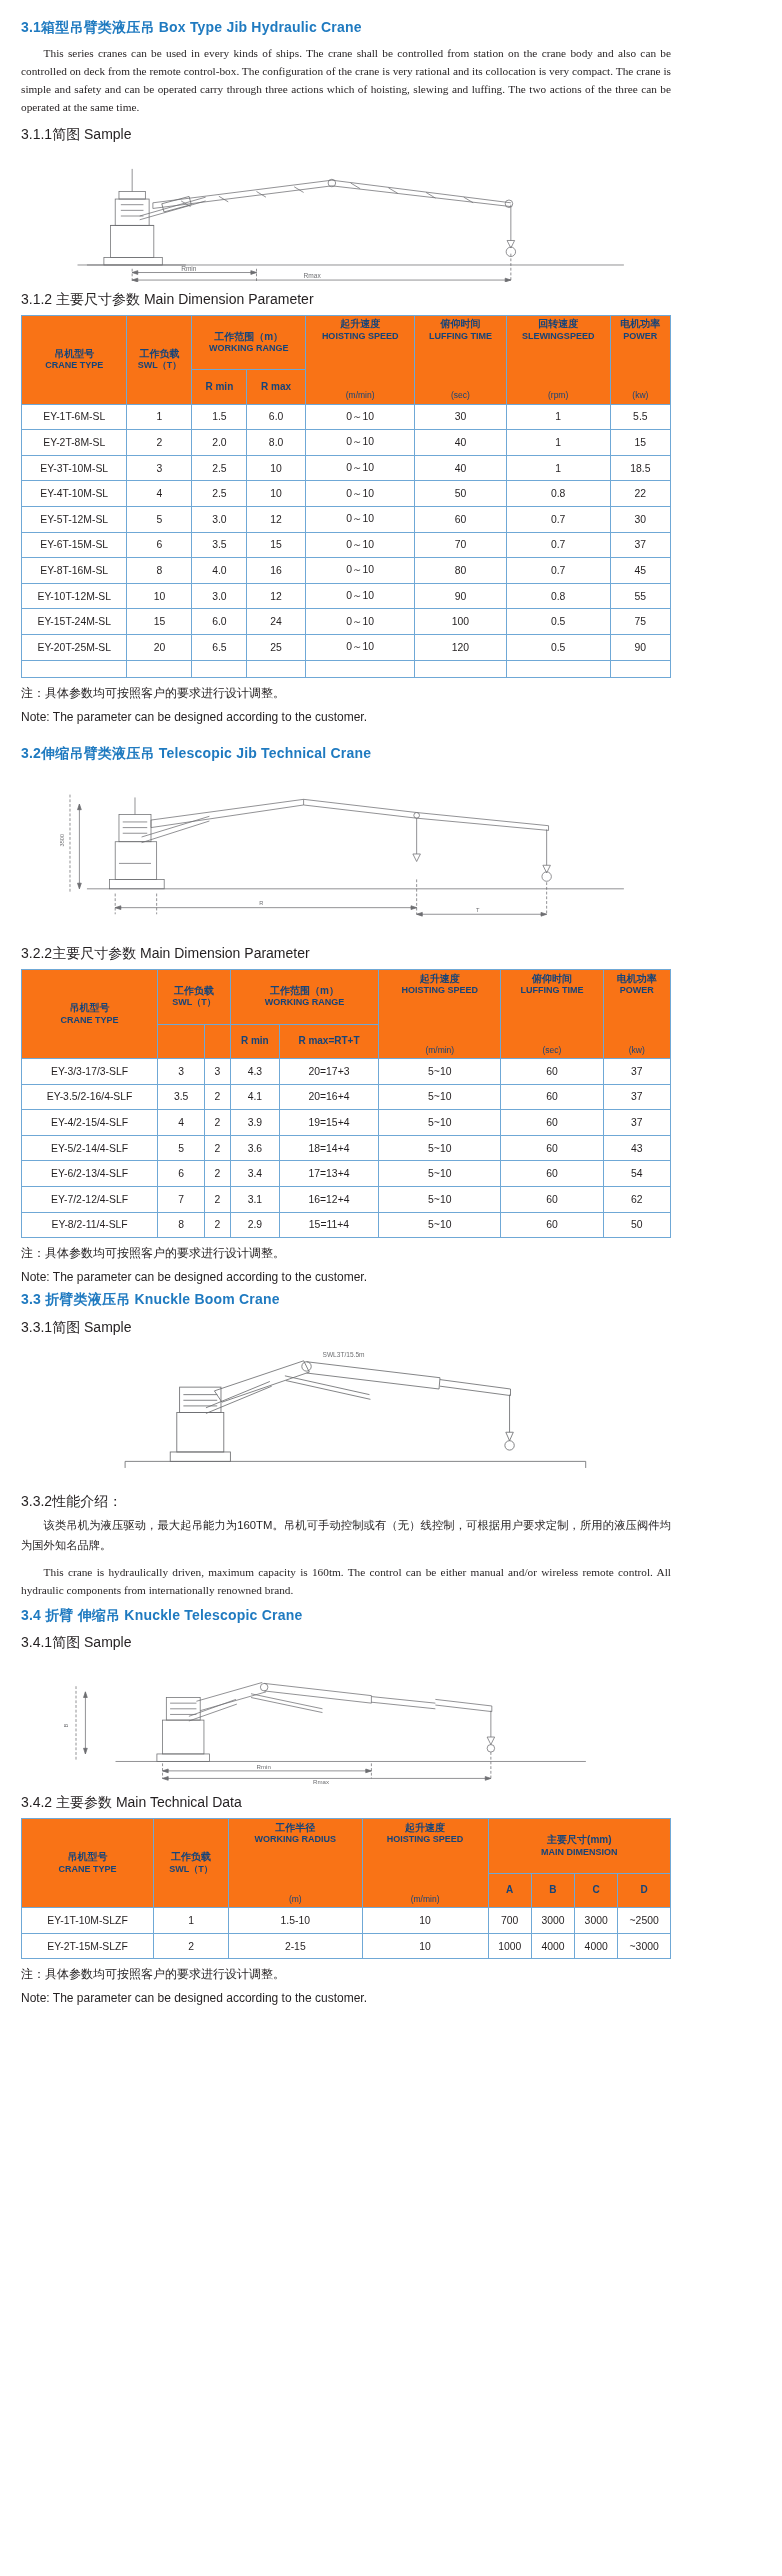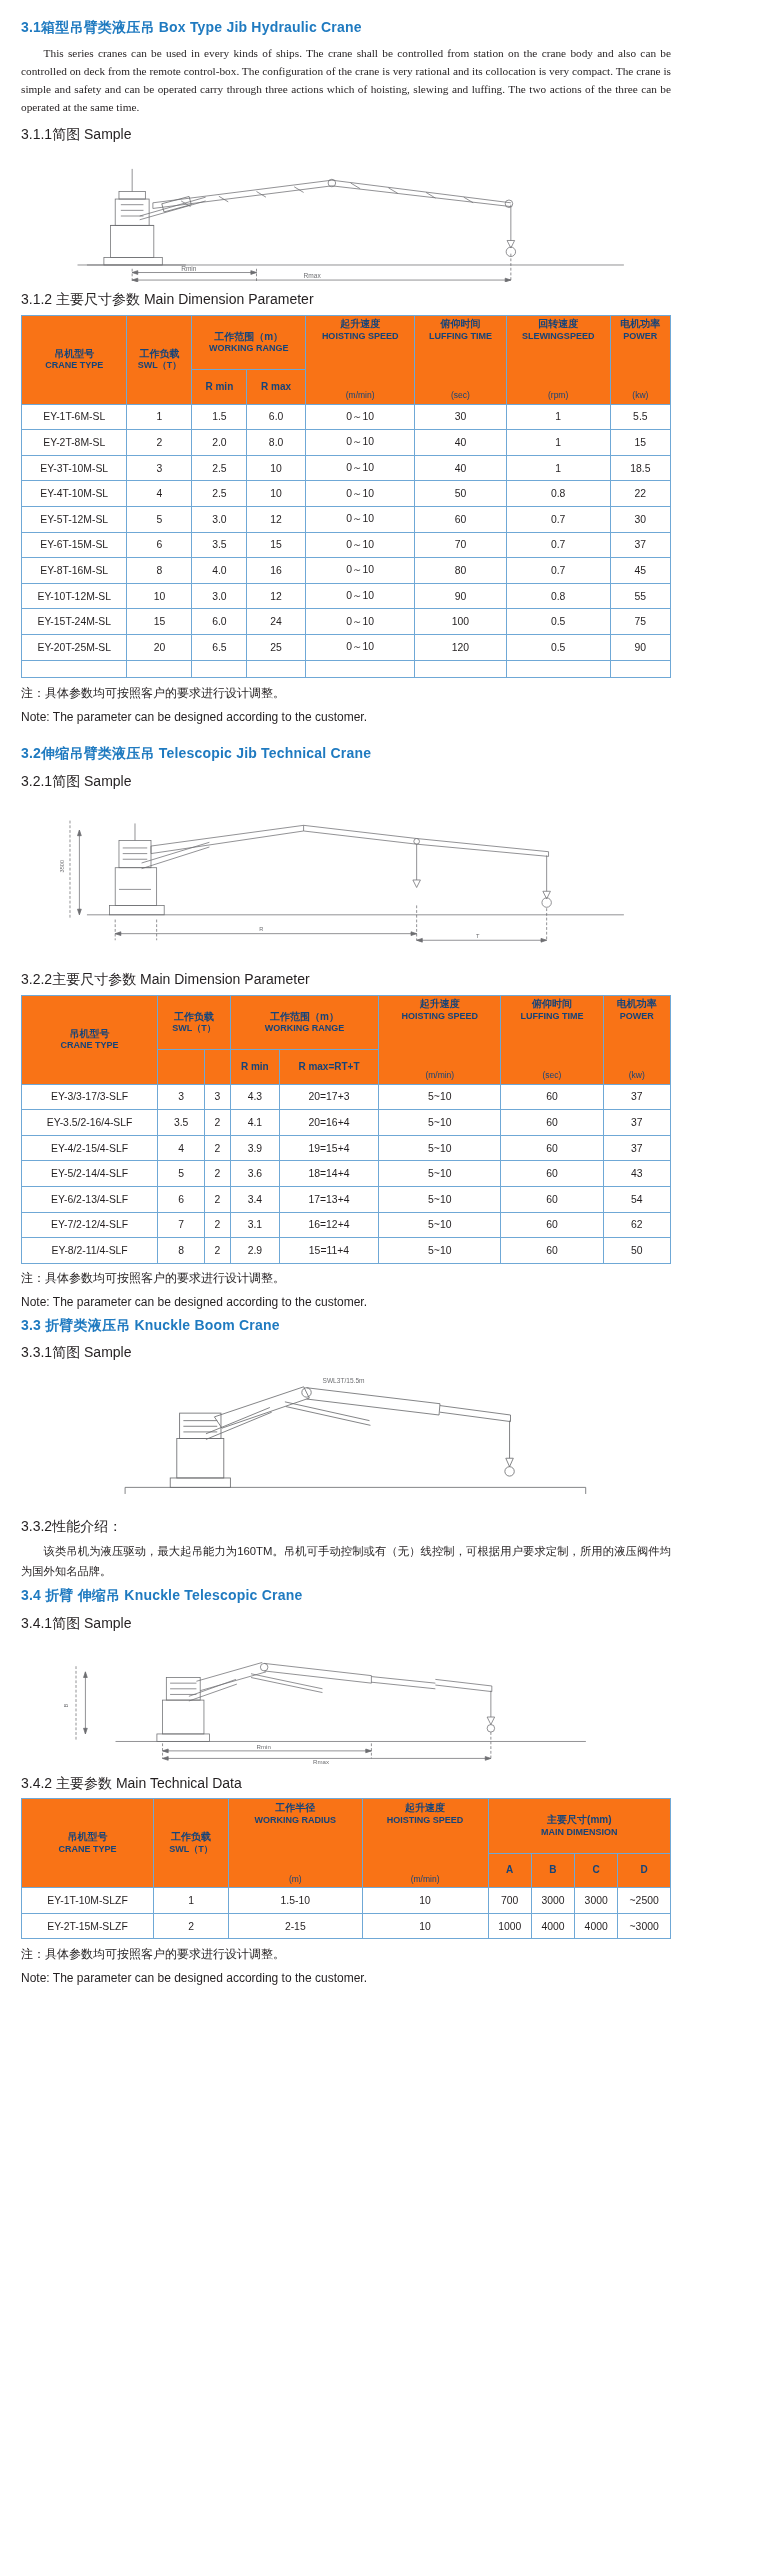--- a/index.html
+++ b/index.html
@@ -237,21 +237,20 @@
         </tr>
       </tbody>
   </table>
 
   <p class="note">注：具体参数均可按照客户的要求进行设计调整。</p>
   <p class="note">Note: The parameter can be designed according to the customer.</p>
 
   <div class="divider"></div>
 
   <h2 class="section">3.2伸缩吊臂类液压吊  Telescopic Jib Technical Crane</h2>
-  <h3 class="sub">3.2.1简图  Sample</h3>
 
   <div class="figbox">
     <svg width="650" height="165" viewBox="0 0 690 175">
       <g stroke="#6d6e71" stroke-width="0.8" fill="none">
 
         <line x1="52" y1="25" x2="52" y2="130" stroke-dasharray="3,2"></line>
         <line x1="62" y1="35" x2="62" y2="125"></line>
         <path d="M62 35 l-2 6 h4 z" fill="#6d6e71"></path>
         <path d="M62 125 l-2 -6 h4 z" fill="#6d6e71"></path>
 
@@ -451,20 +450,21 @@
 
         <line x1="110" y1="127" x2="600" y2="127"></line>
         <path d="M110 127 L110 134 M600 127 L600 134"></path>
       </g>
       <text x="320" y="16" font-size="7" fill="#6d6e71" font-family="Liberation Sans, sans-serif">SWL3T/15.5m</text>
     </svg>
   </div>
 
   <h3 class="sub">3.3.2性能介绍：</h3>
   <p class="cn">该类吊机为液压驱动，最大起吊能力为160TM。吊机可手动控制或有（无）线控制，可根据用户要求定制，所用的液压阀件均为国外知名品牌。</p>
+  <p class="en indent">This crane is hydraulically driven, maximum capacity is 160tm. The control can be either manual and/or wireless remote control. All hydraulic components from internationally renowned brand.</p>
 
   <h2 class="section">3.4 折臂 伸缩吊 Knuckle Telescopic Crane</h2>
   <h3 class="sub">3.4.1简图 Sample</h3>
 
   <div class="figbox">
     <svg width="650" height="127" viewBox="0 0 690 135">
       <g stroke="#6d6e71" stroke-width="0.8" fill="none">
 
         <line x1="58" y1="30" x2="58" y2="108" stroke-dasharray="3,2"></line>
         <line x1="68" y1="36" x2="68" y2="102"></line>

